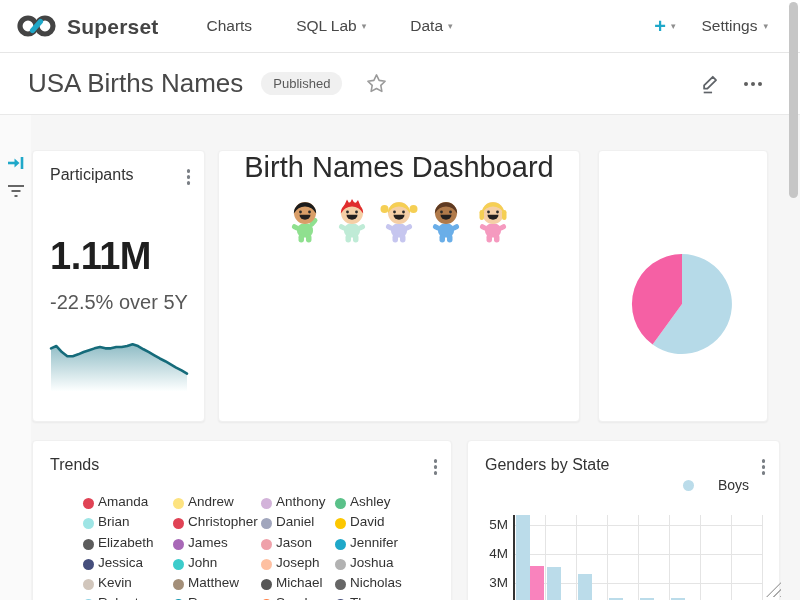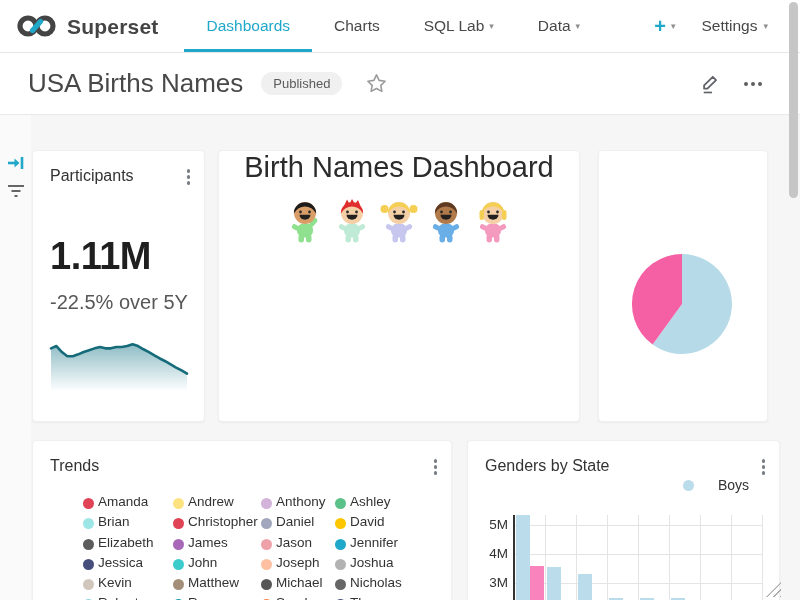--- a/index.html
+++ b/index.html
@@ -32,21 +32,21 @@
   .hdots { display:flex; gap:3px; cursor:pointer; }
   .hdots i { width:4px; height:4px; border-radius:50%; background:#5F5F5F; }
 
   
   .dashboard { position:relative; height:485px; overflow:hidden; }
   .filterbar { position:absolute; left:0; top:0; width:31px; height:100%; background:#FAFAFA; }
   .fb-icon { position:absolute; left:7px; cursor:pointer; }
 
   .card { position:absolute; background:#fff; border:1px solid #F0F0F0; border-radius:4px;
     box-shadow:0 1px 2px rgba(0,0,0,.05); overflow:hidden; }
-  .card-head { display:flex; align-items:flex-end; justify-content:space-between; padding:15px 14px 0 17px; }
+  .card-head { display:flex; align-items:center; justify-content:space-between; padding:15px 14px 0 17px; }
   .card-title { font-size:16px; font-weight:500; color:#333; }
   .vdots { display:flex; flex-direction:column; gap:2.5px; padding-top:3px; cursor:pointer; }
   .vdots i { width:3.5px; height:3.5px; border-radius:50%; background:#7A7F85; }
 
   
   .bignum { position:absolute; left:17px; top:84px; font-size:38px; font-weight:600; color:#1F1F1F; letter-spacing:-.5px; }
   .subhead { position:absolute; left:17px; top:140px; font-size:20px; color:#575757; }
   .spark { position:absolute; left:16px; top:188px; }
 
   
@@ -83,23 +83,20 @@
 <header class="topnav">
   <div class="brand">
     <svg width="42" height="26" viewBox="0 0 42 26">
       <circle cx="12" cy="13" r="8" fill="none" stroke="#444" stroke-width="5.2"></circle>
       <circle cx="29" cy="13" r="8" fill="none" stroke="#444" stroke-width="5.2"></circle>
       <line x1="16.5" y1="17.5" x2="24.5" y2="8.5" stroke="#1FA8C9" stroke-width="5.2" stroke-linecap="round"></line>
     </svg>
     <span class="brand-name">Superset</span>
   </div>
   <nav class="nav-items" id="nav-items">
-      <div class="nav-item active">
-        <span>Dashboards</span>
-      </div>
       <div class="nav-item">
         <span>Charts</span>
       </div>
       <div class="nav-item">
         <span>SQL Lab</span>
         <span class="caret">▾</span>
       </div>
       <div class="nav-item">
         <span>Data</span>
         <span class="caret">▾</span>

